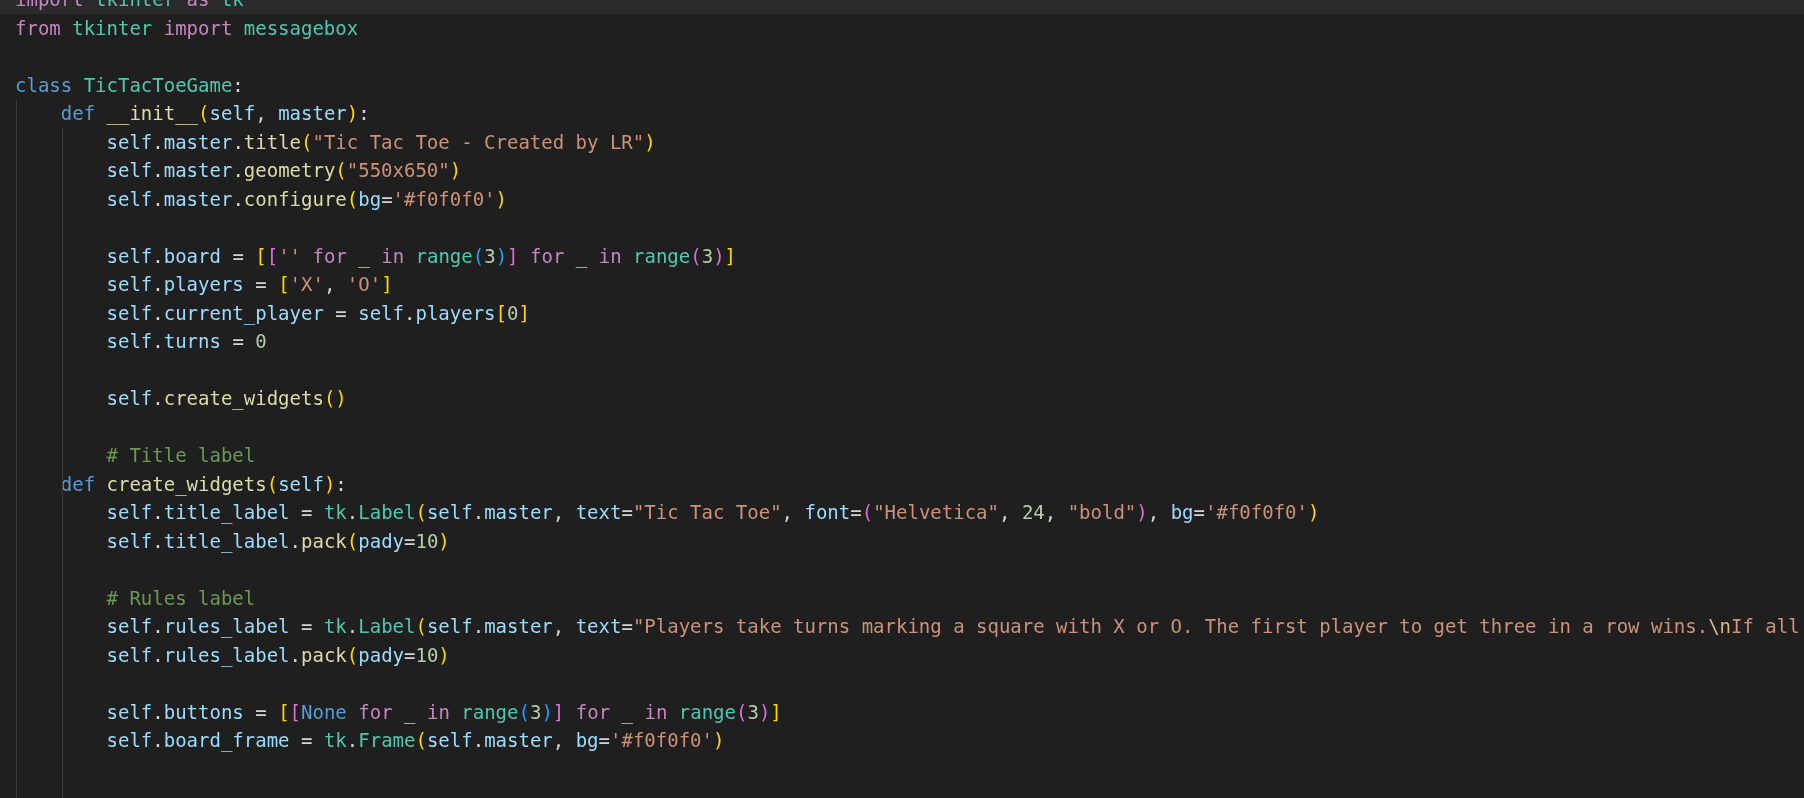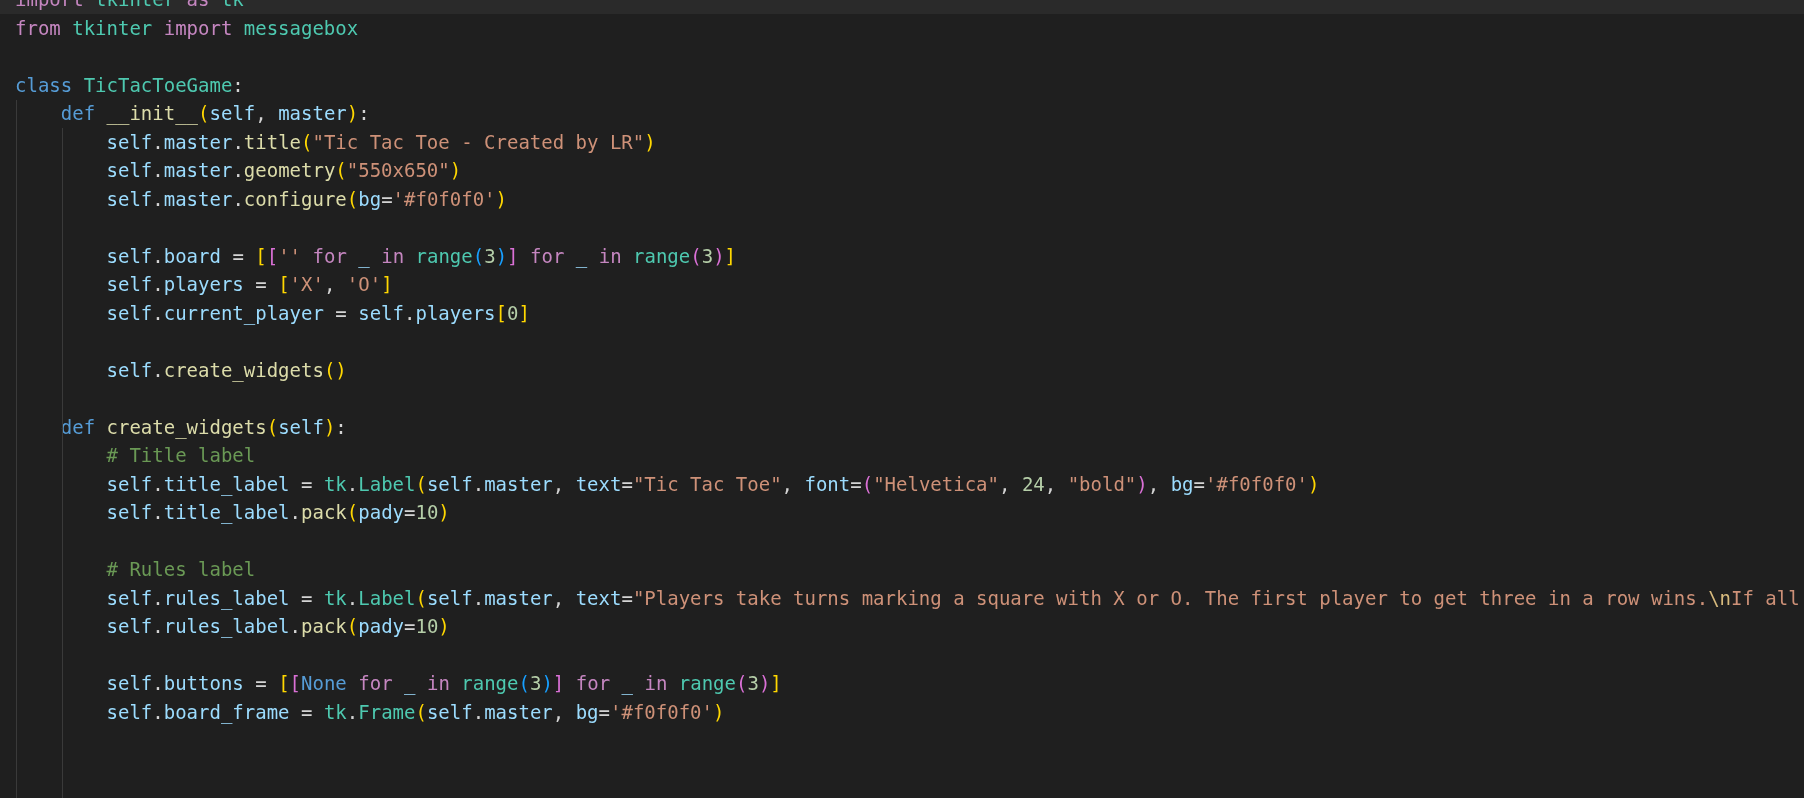--- a/index.html
+++ b/index.html
@@ -50,25 +50,26 @@
       <div class="code-line"></div>
       <div class="code-line"><span style="color: rgb(86, 156, 214);">class </span><span style="color: rgb(78, 201, 176);">TicTacToeGame</span><span style="color: rgb(212, 212, 212);">:</span></div>
       <div class="code-line"><span style="color: rgb(212, 212, 212);">    </span><span style="color: rgb(86, 156, 214);">def </span><span style="color: rgb(220, 220, 170);">__init__</span><span style="color: rgb(255, 215, 0);">(</span><span style="color: rgb(156, 220, 254);">self</span><span style="color: rgb(212, 212, 212);">, </span><span style="color: rgb(156, 220, 254);">master</span><span style="color: rgb(255, 215, 0);">)</span><span style="color: rgb(212, 212, 212);">:</span></div>
       <div class="code-line"><span style="color: rgb(212, 212, 212);">        </span><span style="color: rgb(156, 220, 254);">self</span><span style="color: rgb(212, 212, 212);">.</span><span style="color: rgb(156, 220, 254);">master</span><span style="color: rgb(212, 212, 212);">.</span><span style="color: rgb(220, 220, 170);">title</span><span style="color: rgb(255, 215, 0);">(</span><span style="color: rgb(206, 145, 120);">"Tic Tac Toe - Created by LR"</span><span style="color: rgb(255, 215, 0);">)</span></div>
       <div class="code-line"><span style="color: rgb(212, 212, 212);">        </span><span style="color: rgb(156, 220, 254);">self</span><span style="color: rgb(212, 212, 212);">.</span><span style="color: rgb(156, 220, 254);">master</span><span style="color: rgb(212, 212, 212);">.</span><span style="color: rgb(220, 220, 170);">geometry</span><span style="color: rgb(255, 215, 0);">(</span><span style="color: rgb(206, 145, 120);">"550x650"</span><span style="color: rgb(255, 215, 0);">)</span></div>
       <div class="code-line"><span style="color: rgb(212, 212, 212);">        </span><span style="color: rgb(156, 220, 254);">self</span><span style="color: rgb(212, 212, 212);">.</span><span style="color: rgb(156, 220, 254);">master</span><span style="color: rgb(212, 212, 212);">.</span><span style="color: rgb(220, 220, 170);">configure</span><span style="color: rgb(255, 215, 0);">(</span><span style="color: rgb(156, 220, 254);">bg</span><span style="color: rgb(212, 212, 212);">=</span><span style="color: rgb(206, 145, 120);">'#f0f0f0'</span><span style="color: rgb(255, 215, 0);">)</span></div>
       <div class="code-line"></div>
       <div class="code-line"><span style="color: rgb(212, 212, 212);">        </span><span style="color: rgb(156, 220, 254);">self</span><span style="color: rgb(212, 212, 212);">.</span><span style="color: rgb(156, 220, 254);">board</span><span style="color: rgb(212, 212, 212);"> = </span><span style="color: rgb(255, 215, 0);">[</span><span style="color: rgb(218, 112, 214);">[</span><span style="color: rgb(206, 145, 120);">''</span><span style="color: rgb(212, 212, 212);"> </span><span style="color: rgb(197, 134, 192);">for</span><span style="color: rgb(212, 212, 212);"> </span><span style="color: rgb(156, 220, 254);">_</span><span style="color: rgb(212, 212, 212);"> </span><span style="color: rgb(197, 134, 192);">in</span><span style="color: rgb(212, 212, 212);"> </span><span style="color: rgb(78, 201, 176);">range</span><span style="color: rgb(23, 159, 255);">(</span><span style="color: rgb(181, 206, 168);">3</span><span style="color: rgb(23, 159, 255);">)</span><span style="color: rgb(218, 112, 214);">]</span><span style="color: rgb(212, 212, 212);"> </span><span style="color: rgb(197, 134, 192);">for</span><span style="color: rgb(212, 212, 212);"> </span><span style="color: rgb(156, 220, 254);">_</span><span style="color: rgb(212, 212, 212);"> </span><span style="color: rgb(197, 134, 192);">in</span><span style="color: rgb(212, 212, 212);"> </span><span style="color: rgb(78, 201, 176);">range</span><span style="color: rgb(218, 112, 214);">(</span><span style="color: rgb(181, 206, 168);">3</span><span style="color: rgb(218, 112, 214);">)</span><span style="color: rgb(255, 215, 0);">]</span></div>
       <div class="code-line"><span style="color: rgb(212, 212, 212);">        </span><span style="color: rgb(156, 220, 254);">self</span><span style="color: rgb(212, 212, 212);">.</span><span style="color: rgb(156, 220, 254);">players</span><span style="color: rgb(212, 212, 212);"> = </span><span style="color: rgb(255, 215, 0);">[</span><span style="color: rgb(206, 145, 120);">'X'</span><span style="color: rgb(212, 212, 212);">, </span><span style="color: rgb(206, 145, 120);">'O'</span><span style="color: rgb(255, 215, 0);">]</span></div>
       <div class="code-line"><span style="color: rgb(212, 212, 212);">        </span><span style="color: rgb(156, 220, 254);">self</span><span style="color: rgb(212, 212, 212);">.</span><span style="color: rgb(156, 220, 254);">current_player</span><span style="color: rgb(212, 212, 212);"> = </span><span style="color: rgb(156, 220, 254);">self</span><span style="color: rgb(212, 212, 212);">.</span><span style="color: rgb(156, 220, 254);">players</span><span style="color: rgb(255, 215, 0);">[</span><span style="color: rgb(181, 206, 168);">0</span><span style="color: rgb(255, 215, 0);">]</span></div>
+      <div class="code-line"><span style="color: rgb(212, 212, 212);">        </span><span style="color: rgb(156, 220, 254);">self</span><span style="color: rgb(212, 212, 212);">.</span><span style="color: rgb(156, 220, 254);">turns</span><span style="color: rgb(212, 212, 212);"> = </span><span style="color: rgb(181, 206, 168);">0</span></div>
       <div class="code-line"></div>
       <div class="code-line"><span style="color: rgb(212, 212, 212);">        </span><span style="color: rgb(156, 220, 254);">self</span><span style="color: rgb(212, 212, 212);">.</span><span style="color: rgb(220, 220, 170);">create_widgets</span><span style="color: rgb(255, 215, 0);">(</span><span style="color: rgb(255, 215, 0);">)</span></div>
       <div class="code-line"></div>
+      <div class="code-line"><span style="color: rgb(212, 212, 212);">        </span><span style="color: rgb(106, 153, 85);"># Title label</span></div>
       <div class="code-line"><span style="color: rgb(212, 212, 212);">    </span><span style="color: rgb(86, 156, 214);">def </span><span style="color: rgb(220, 220, 170);">create_widgets</span><span style="color: rgb(255, 215, 0);">(</span><span style="color: rgb(156, 220, 254);">self</span><span style="color: rgb(255, 215, 0);">)</span><span style="color: rgb(212, 212, 212);">:</span></div>
-      <div class="code-line"><span style="color: rgb(212, 212, 212);">        </span><span style="color: rgb(106, 153, 85);"># Title label</span></div>
       <div class="code-line"><span style="color: rgb(212, 212, 212);">        </span><span style="color: rgb(156, 220, 254);">self</span><span style="color: rgb(212, 212, 212);">.</span><span style="color: rgb(156, 220, 254);">title_label</span><span style="color: rgb(212, 212, 212);"> = </span><span style="color: rgb(78, 201, 176);">tk</span><span style="color: rgb(212, 212, 212);">.</span><span style="color: rgb(78, 201, 176);">Label</span><span style="color: rgb(255, 215, 0);">(</span><span style="color: rgb(156, 220, 254);">self</span><span style="color: rgb(212, 212, 212);">.</span><span style="color: rgb(156, 220, 254);">master</span><span style="color: rgb(212, 212, 212);">, </span><span style="color: rgb(156, 220, 254);">text</span><span style="color: rgb(212, 212, 212);">=</span><span style="color: rgb(206, 145, 120);">"Tic Tac Toe"</span><span style="color: rgb(212, 212, 212);">, </span><span style="color: rgb(156, 220, 254);">font</span><span style="color: rgb(212, 212, 212);">=</span><span style="color: rgb(218, 112, 214);">(</span><span style="color: rgb(206, 145, 120);">"Helvetica"</span><span style="color: rgb(212, 212, 212);">, </span><span style="color: rgb(181, 206, 168);">24</span><span style="color: rgb(212, 212, 212);">, </span><span style="color: rgb(206, 145, 120);">"bold"</span><span style="color: rgb(218, 112, 214);">)</span><span style="color: rgb(212, 212, 212);">, </span><span style="color: rgb(156, 220, 254);">bg</span><span style="color: rgb(212, 212, 212);">=</span><span style="color: rgb(206, 145, 120);">'#f0f0f0'</span><span style="color: rgb(255, 215, 0);">)</span></div>
       <div class="code-line"><span style="color: rgb(212, 212, 212);">        </span><span style="color: rgb(156, 220, 254);">self</span><span style="color: rgb(212, 212, 212);">.</span><span style="color: rgb(156, 220, 254);">title_label</span><span style="color: rgb(212, 212, 212);">.</span><span style="color: rgb(220, 220, 170);">pack</span><span style="color: rgb(255, 215, 0);">(</span><span style="color: rgb(156, 220, 254);">pady</span><span style="color: rgb(212, 212, 212);">=</span><span style="color: rgb(181, 206, 168);">10</span><span style="color: rgb(255, 215, 0);">)</span></div>
       <div class="code-line"></div>
       <div class="code-line"><span style="color: rgb(212, 212, 212);">        </span><span style="color: rgb(106, 153, 85);"># Rules label</span></div>
       <div class="code-line"><span style="color: rgb(212, 212, 212);">        </span><span style="color: rgb(156, 220, 254);">self</span><span style="color: rgb(212, 212, 212);">.</span><span style="color: rgb(156, 220, 254);">rules_label</span><span style="color: rgb(212, 212, 212);"> = </span><span style="color: rgb(78, 201, 176);">tk</span><span style="color: rgb(212, 212, 212);">.</span><span style="color: rgb(78, 201, 176);">Label</span><span style="color: rgb(255, 215, 0);">(</span><span style="color: rgb(156, 220, 254);">self</span><span style="color: rgb(212, 212, 212);">.</span><span style="color: rgb(156, 220, 254);">master</span><span style="color: rgb(212, 212, 212);">, </span><span style="color: rgb(156, 220, 254);">text</span><span style="color: rgb(212, 212, 212);">=</span><span style="color: rgb(206, 145, 120);">"Players take turns marking a square with X or O. The first player to get three in a row wins.</span><span style="color: rgb(215, 186, 125);">\n</span><span style="color: rgb(206, 145, 120);">If all</span></div>
       <div class="code-line"><span style="color: rgb(212, 212, 212);">        </span><span style="color: rgb(156, 220, 254);">self</span><span style="color: rgb(212, 212, 212);">.</span><span style="color: rgb(156, 220, 254);">rules_label</span><span style="color: rgb(212, 212, 212);">.</span><span style="color: rgb(220, 220, 170);">pack</span><span style="color: rgb(255, 215, 0);">(</span><span style="color: rgb(156, 220, 254);">pady</span><span style="color: rgb(212, 212, 212);">=</span><span style="color: rgb(181, 206, 168);">10</span><span style="color: rgb(255, 215, 0);">)</span></div>
       <div class="code-line"></div>
       <div class="code-line"><span style="color: rgb(212, 212, 212);">        </span><span style="color: rgb(156, 220, 254);">self</span><span style="color: rgb(212, 212, 212);">.</span><span style="color: rgb(156, 220, 254);">buttons</span><span style="color: rgb(212, 212, 212);"> = </span><span style="color: rgb(255, 215, 0);">[</span><span style="color: rgb(218, 112, 214);">[</span><span style="color: rgb(86, 156, 214);">None</span><span style="color: rgb(212, 212, 212);"> </span><span style="color: rgb(197, 134, 192);">for</span><span style="color: rgb(212, 212, 212);"> </span><span style="color: rgb(156, 220, 254);">_</span><span style="color: rgb(212, 212, 212);"> </span><span style="color: rgb(197, 134, 192);">in</span><span style="color: rgb(212, 212, 212);"> </span><span style="color: rgb(78, 201, 176);">range</span><span style="color: rgb(23, 159, 255);">(</span><span style="color: rgb(181, 206, 168);">3</span><span style="color: rgb(23, 159, 255);">)</span><span style="color: rgb(218, 112, 214);">]</span><span style="color: rgb(212, 212, 212);"> </span><span style="color: rgb(197, 134, 192);">for</span><span style="color: rgb(212, 212, 212);"> </span><span style="color: rgb(156, 220, 254);">_</span><span style="color: rgb(212, 212, 212);"> </span><span style="color: rgb(197, 134, 192);">in</span><span style="color: rgb(212, 212, 212);"> </span><span style="color: rgb(78, 201, 176);">range</span><span style="color: rgb(218, 112, 214);">(</span><span style="color: rgb(181, 206, 168);">3</span><span style="color: rgb(218, 112, 214);">)</span><span style="color: rgb(255, 215, 0);">]</span></div>
       <div class="code-line"><span style="color: rgb(212, 212, 212);">        </span><span style="color: rgb(156, 220, 254);">self</span><span style="color: rgb(212, 212, 212);">.</span><span style="color: rgb(156, 220, 254);">board_frame</span><span style="color: rgb(212, 212, 212);"> = </span><span style="color: rgb(78, 201, 176);">tk</span><span style="color: rgb(212, 212, 212);">.</span><span style="color: rgb(78, 201, 176);">Frame</span><span style="color: rgb(255, 215, 0);">(</span><span style="color: rgb(156, 220, 254);">self</span><span style="color: rgb(212, 212, 212);">.</span><span style="color: rgb(156, 220, 254);">master</span><span style="color: rgb(212, 212, 212);">, </span><span style="color: rgb(156, 220, 254);">bg</span><span style="color: rgb(212, 212, 212);">=</span><span style="color: rgb(206, 145, 120);">'#f0f0f0'</span><span style="color: rgb(255, 215, 0);">)</span></div>
     </div>

